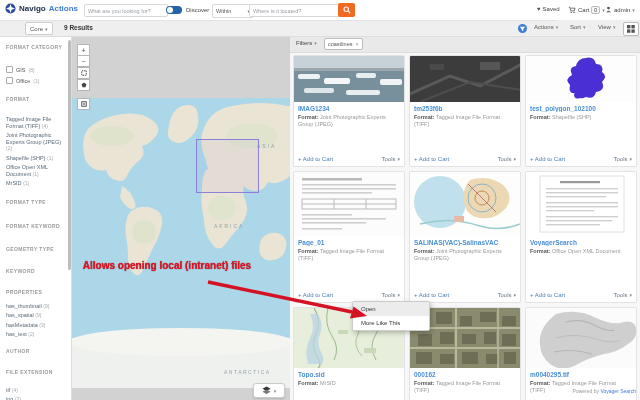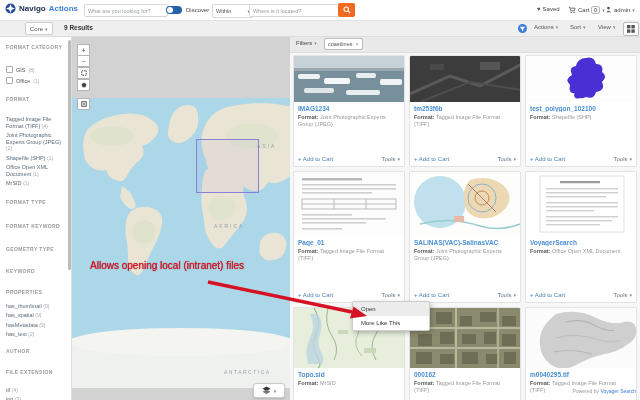--- a/index.html
+++ b/index.html
@@ -70,21 +70,21 @@
   .addcart{font-size:6px;color:#4a7fb5;}
   .tools{font-size:6px;color:#66788a;display:flex;gap:2px;align-items:center;}
   .powered{font-size:5px;color:#999;}
   .powered b{color:var(--brand-blue,#3b7dd8);font-weight:normal;}
   
   .ctx{left:352px;top:301px;width:76px;background:#fff;border:1px solid #ccc;border-radius:2px;
     box-shadow:1px 2px 5px rgba(0,0,0,.25);z-index:20;}
   .ctx-item{font-size:6px;color:#333;padding:4px 8px;}
   .ctx-item.hl{background:#ececec;}
   
-  .annotation{left:76px;top:260px;width:182px;text-align:center;font-size:10px;font-weight:normal;
+  .annotation{left:76px;top:260px;width:182px;text-align:center;font-size:10px;font-weight:bold;
     color:var(--annotation-red,#e01525);text-shadow:0 0 1px #8d0f17;z-index:25;line-height:12px;}
   .arrow-overlay{left:0;top:0;width:640px;height:400px;pointer-events:none;z-index:30;}
 </style>
 </head>
 <body>
 
 <div class="frame">
 
   <div class="abs header">
     <div class="abs brand">

